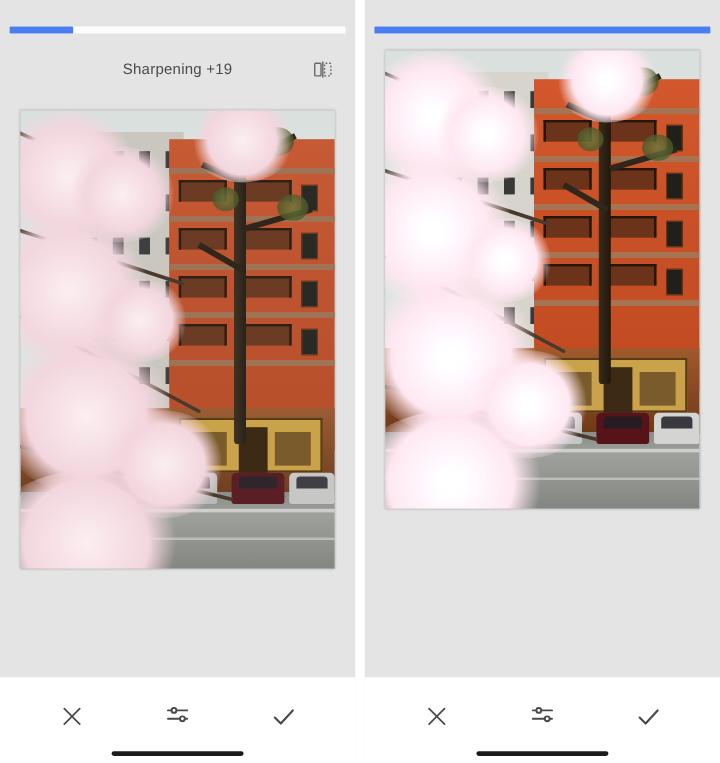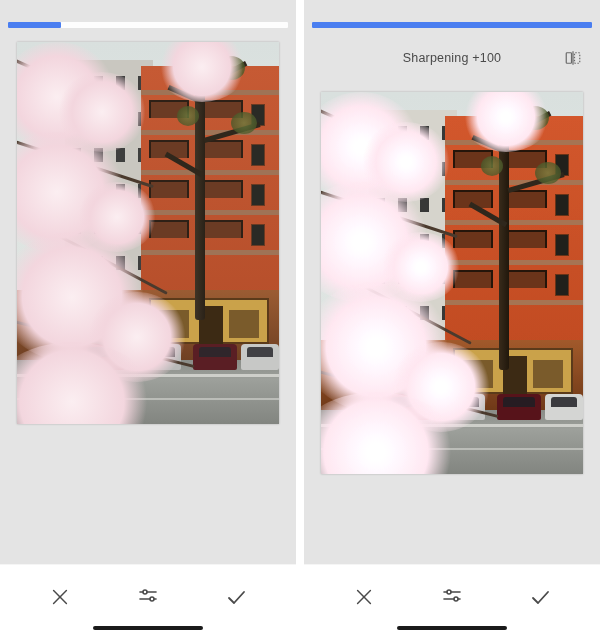--- a/index.html
+++ b/index.html
@@ -152,20 +152,30 @@
     position:absolute; bottom:6px; left:50%; transform:translateX(-50%);
     width:110px; height:4px; border-radius:3px; background:#1a1a1a;
   }
 </style>
 </head>
 <body>
 
 <div class="panel">
   <div class="slider-track">
     <div class="slider-fill" style="width:19%"></div>
+  </div>
+  <div class="filter-row">
+    <span class="filter-label">Sharpening +19</span>
+    <span class="compare-icon">
+      <svg width="18" height="18" viewBox="0 0 24 24" fill="none" stroke="currentColor" stroke-width="1.6">
+        <rect x="3" y="5" width="7" height="14" rx="1"></rect>
+        <rect x="14" y="5" width="7" height="14" rx="1" stroke-dasharray="2 2"></rect>
+        <line x1="12" y1="3" x2="12" y2="21"></line>
+      </svg>
+    </span>
   </div>
   <div class="photo-wrap">
     <div class="photo">
       <div class="sky"></div>
       <div class="bldg-grey">
         <div class="wrow" style="top:16px">
             <span></span>
             <span></span>
             <span></span>
             <span></span>
@@ -279,30 +289,20 @@
         </svg>
     </div>
     <div class="home-indicator"></div>
   </div>
 </div>
 
 <div class="panel">
   <div class="slider-track">
     <div class="slider-fill" style="width:100%"></div>
   </div>
-  <div class="filter-row">
-    <span class="filter-label">Sharpening +100</span>
-    <span class="compare-icon">
-      <svg width="18" height="18" viewBox="0 0 24 24" fill="none" stroke="currentColor" stroke-width="1.6">
-        <rect x="3" y="5" width="7" height="14" rx="1"></rect>
-        <rect x="14" y="5" width="7" height="14" rx="1" stroke-dasharray="2 2"></rect>
-        <line x1="12" y1="3" x2="12" y2="21"></line>
-      </svg>
-    </span>
-  </div>
   <div class="photo-wrap">
     <div class="photo sharpen">
       <div class="sky"></div>
       <div class="bldg-grey">
         <div class="wrow" style="top:16px">
             <span></span>
             <span></span>
             <span></span>
             <span></span>
           </div>

